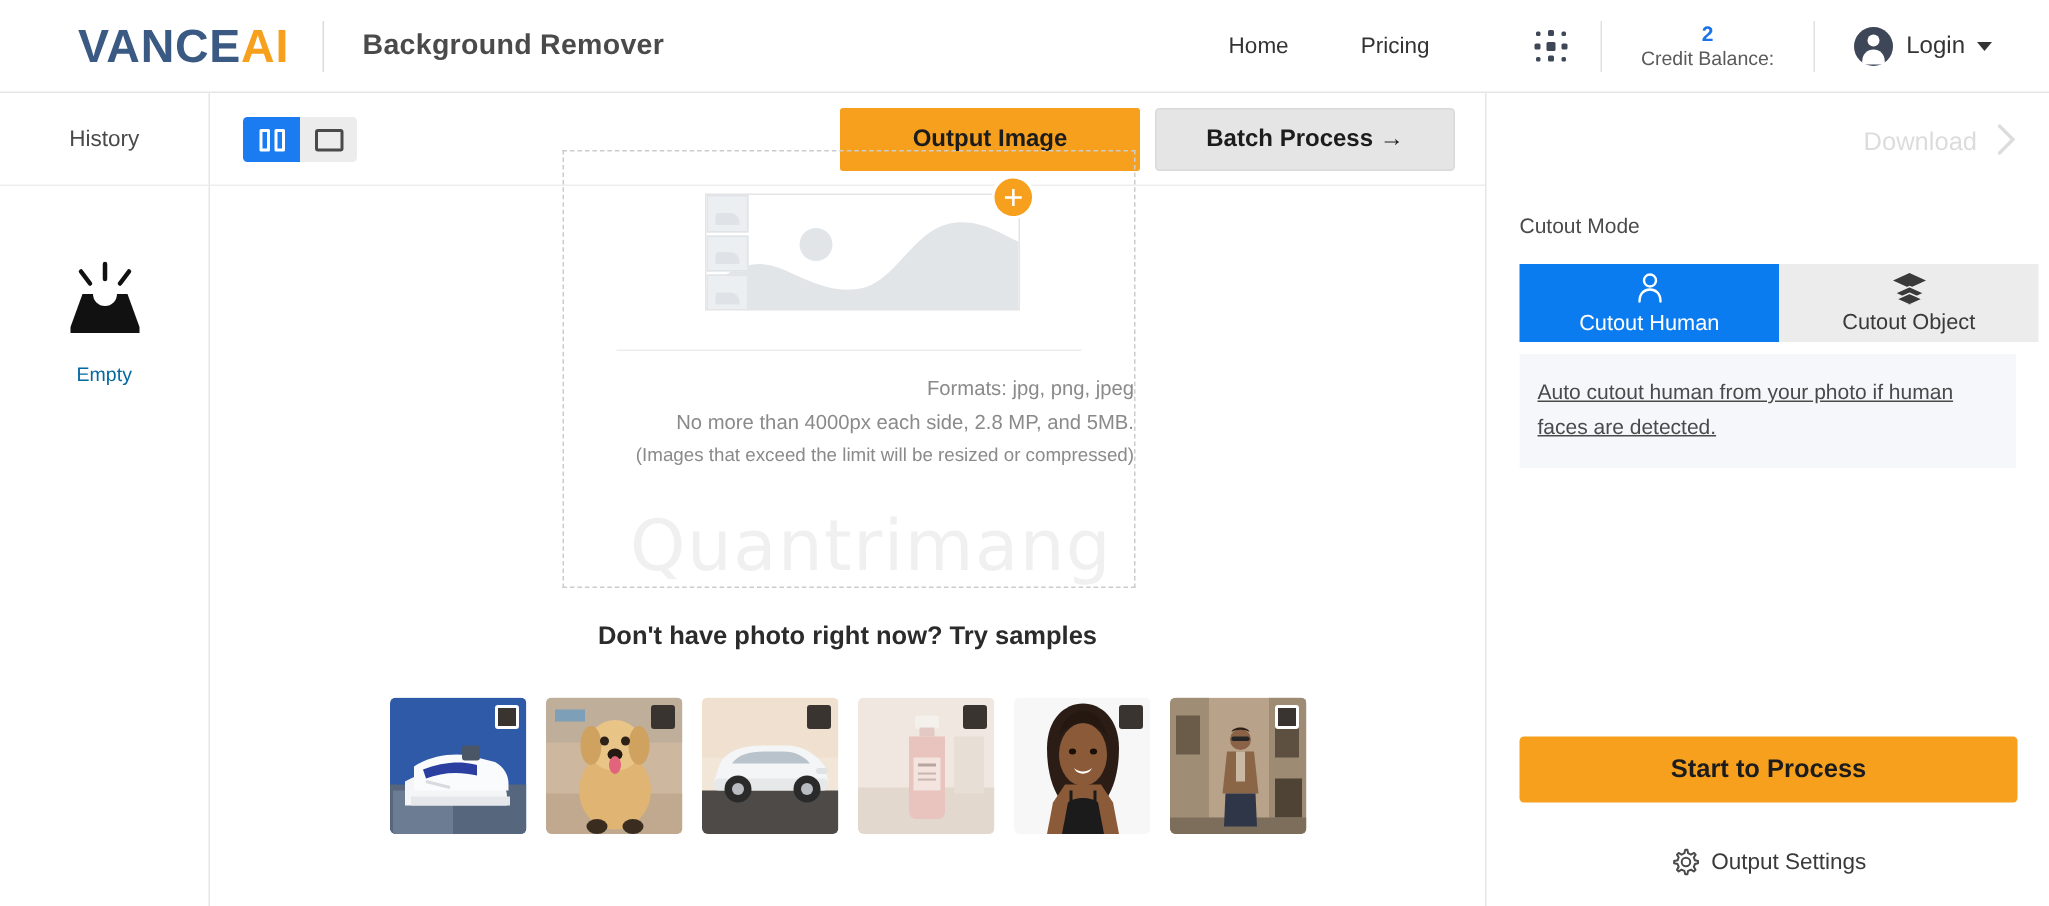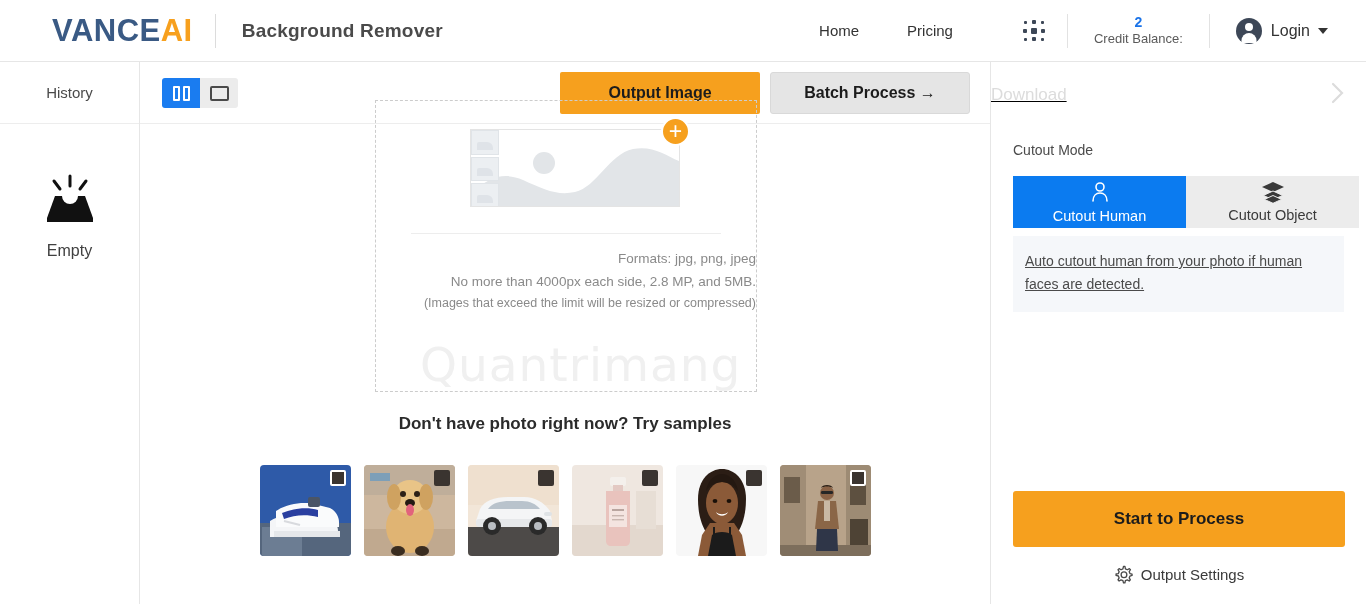--- a/index.html
+++ b/index.html
@@ -69,21 +69,21 @@
     width: 140px; height: 542px;
     background: #fff; border-right: 1px solid #e6e6e6;
   }
   .sb-head {
     height: 62px; display: flex; align-items: center; justify-content: center;
     border-bottom: 1px solid #ededed;
     font-size: 15px; color: #4a4a4a;
   }
   .sb-empty { margin-top: 50px; text-align: center; }
   .tray-icon { width: 62px; height: 50px; margin: 0 auto; position: relative; }
-  .sb-empty-label { margin-top: 18px; font-size: 16px; color: #404040; }
+  .sb-empty-label { margin-top: 18px; font-size: 13px; color: #0369a1; }
 
   
   .main {
     position: absolute; top: 62px; left: 140px;
     width: 850px; height: 542px; background: #fff;
   }
   .toolbar {
     position: relative; height: 62px; border-bottom: 1px solid #ededed;
   }
   .view-toggle {
@@ -198,22 +198,22 @@
     font-family: "DejaVu Sans", sans-serif;
   }
 
   
   .rpanel {
     position: absolute; top: 62px; left: 990px;
     width: 376px; height: 542px;
     background: #fff; border-left: 1px solid #e6e6e6;
   }
   .download-row {
-    height: 66px; display: flex; align-items: center; justify-content: space-between;
-    padding-right: 20px; cursor: default; text-decoration: underline;
+    height: 66px; display: flex; align-items: center; justify-content: flex-end;
+    padding-right: 20px; cursor: default;
   }
   .download-txt { font-size: 17px; color: #dcdcdc; margin-right: 12px; }
   .chev { color: #dcdcdc; }
 
   .cutout-label { margin: 14px 0 0 22px; font-size: 14px; color: #4a4a4a; }
   .mode-row { margin: 18px 7px 0 22px; display: flex; height: 52px; }
   .mode-btn {
     flex: 1; display: flex; flex-direction: column;
     align-items: center; justify-content: center; gap: 4px;
     cursor: pointer;
@@ -223,21 +223,21 @@
   .mode-btn span { font-size: 14.5px; }
 
   .mode-desc {
     margin: 8px 22px 0 22px; background: #f5f7fa;
     padding: 14px 12px 16px 12px;
     font-size: 14px; color: #4a4a4a; line-height: 1.65; text-decoration: underline;
   }
 
   .btn-process {
     position: absolute; left: 22px; top: 429px;
-    width: 332px; height: 56px;
+    width: 332px; height: 44px;
     background: #f6a01e; color: #1c1c1c;
     font-size: 17px; font-weight: 700; border: none; border-radius: 3px;
     cursor: pointer; font-family: inherit;
   }
   .output-row {
     position: absolute; left: 0; top: 503px; width: 376px;
     display: flex; align-items: center; justify-content: center; gap: 8px;
     cursor: pointer;
   }
   .output-txt { font-size: 15px; color: #3a3a3a; }

